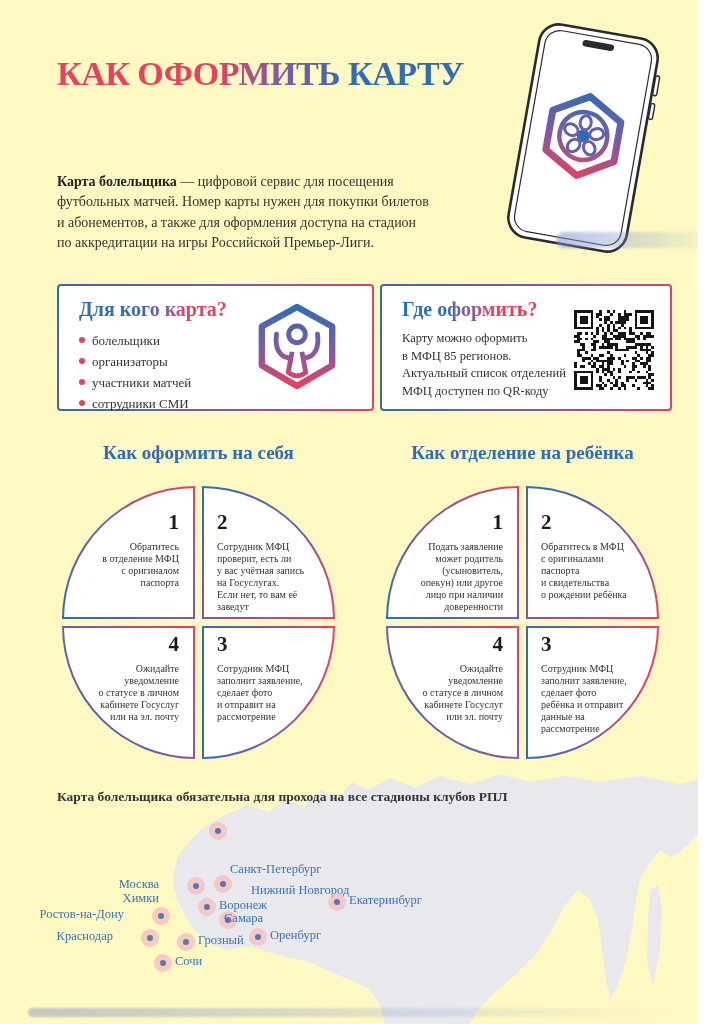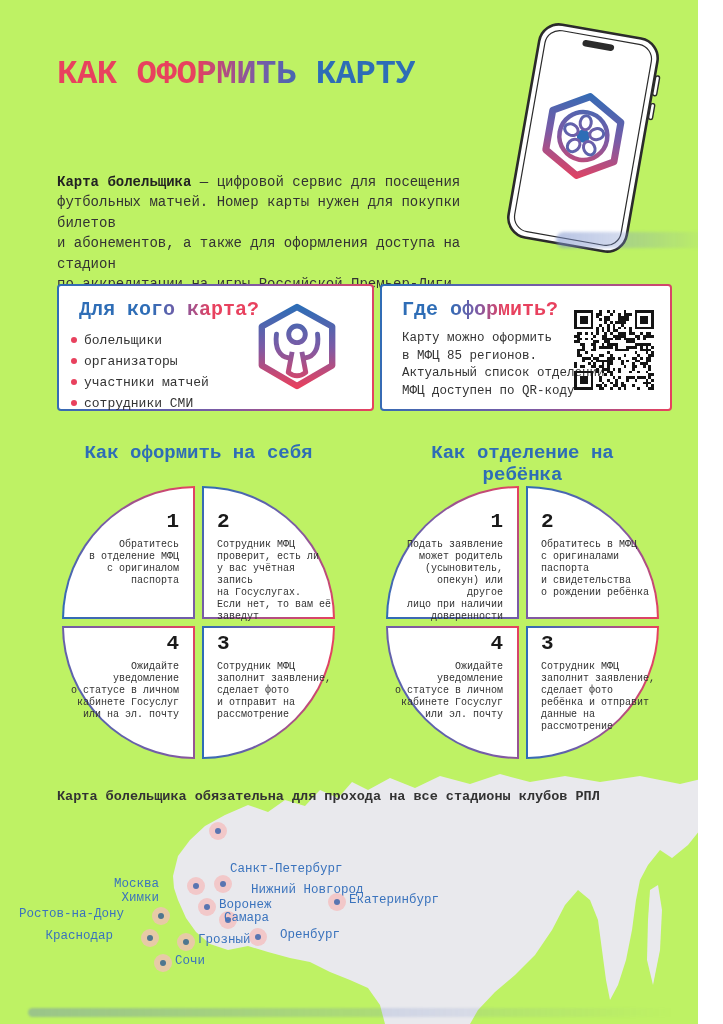--- a/index.html
+++ b/index.html
@@ -1,18 +1,18 @@
 <!DOCTYPE html>
 <html style="--blue: #2e6db6; --red: #e8415e; --purple: #7b5ba6; --text: #333333; --city-label: #3a73bd; --map-gray: #e9e9ed; --halo-pink: #f5bdbd; --dot-blue: #2b4f9e; --number: #1a1a1a;"><head>
 <meta charset="utf-8">
 <style>
   html,body{margin:0;padding:0;background:#fff;}
   #page{
-    position:relative;width:698px;height:1024px;overflow:hidden;background:#bef264;
-    font-family:Liberation Mono, monospace;color:var(--text);
+    position:relative;width:698px;height:1024px;overflow:hidden;background:#fef9c3;
+    font-family:Liberation Serif, serif;color:var(--text);
   }
   
   .title{position:absolute;left:57px;top:52px;font-size:34px;line-height:44px;
     font-weight:bold;letter-spacing:-0.5px;white-space:nowrap;}
   .grad{-webkit-background-clip:text;background-clip:text;color:transparent;display:inline-block;}
   .t1{background-image:linear-gradient(90deg,var(--red) 0%,var(--red) 38%,var(--purple) 56%,var(--blue) 72%,var(--blue) 100%);}
   .t2{background-image:linear-gradient(90deg,var(--blue) 0%,var(--blue) 28%,var(--purple) 46%,var(--red) 64%,var(--red) 100%);}
   .intro{position:absolute;left:57px;top:158px;width:462px;font-size:14px;line-height:1.46;
     color:var(--text);white-space:pre-line;}
   .intro b{color:#222;}
@@ -23,21 +23,21 @@
     filter:blur(1.5px);}
   
   .card{position:absolute;height:123px;border-radius:4px;border:2px solid transparent;
     background:linear-gradient(#fff,#fff) padding-box,
                linear-gradient(100deg,var(--blue) 0%,var(--purple) 55%,var(--red) 100%) border-box;}
   .card-who{left:57px;top:284px;width:313px;}
   .card-where{left:380px;top:284px;width:288px;}
   .card-title{position:absolute;left:20px;top:12px;font-size:20px;font-weight:bold;}
   .h-who{background-image:linear-gradient(90deg,var(--blue) 0%,var(--blue) 40%,var(--purple) 56%,var(--red) 74%,var(--red) 100%);}
   .h-where{background-image:linear-gradient(90deg,var(--blue) 0%,var(--blue) 30%,var(--purple) 48%,var(--red) 66%,var(--red) 100%);}
-  .who-list{position:absolute;left:12px;top:44px;margin:0;padding:0;list-style:none;}
+  .who-list{position:absolute;left:20px;top:44px;margin:0;padding:0;list-style:none;}
   .who-list li{position:relative;padding-left:13px;font-size:13px;line-height:21px;color:var(--text);}
   .who-list li .dot{position:absolute;left:0;top:7px;width:6px;height:6px;border-radius:50%;background:var(--red);}
   .who-icon{position:absolute;left:194px;top:17px;width:88px;height:88px;}
   .where-text{position:absolute;left:20px;top:44px;font-size:12.5px;line-height:17.5px;
     color:var(--text);white-space:pre-line;}
   .qr{position:absolute;left:192px;top:24px;width:80px;height:80px;}
   
   .sec-title{position:absolute;top:442px;width:273px;text-align:center;font-size:19px;
     font-weight:bold;color:var(--blue);}
   .circle{position:absolute;top:486px;width:273px;height:273px;}
@@ -652,21 +652,21 @@
         <div class="cdot"></div>
       </div>
       <div class="city-label left" style="top: 930px; right: 585px;">Краснодар</div>
       <div class="marker" style="left: 177px; top: 933px;">
         <div class="cdot"></div>
       </div>
       <div class="city-label" style="top: 934px; left: 198px;">Грозный</div>
       <div class="marker" style="left: 249px; top: 928px;">
         <div class="cdot"></div>
       </div>
-      <div class="city-label" style="top: 929px; left: 270px; margin-left: 10px;">Оренбург</div>
+      <div class="city-label" style="top: 929px; left: 270px;">Оренбург</div>
       <div class="marker" style="left: 154px; top: 954px;">
         <div class="cdot"></div>
       </div>
       <div class="city-label" style="top: 955px; left: 175px;">Сочи</div>
     </div>
 
   <div class="bottom-swoosh"></div>
 </div>
 
 </body></html>

